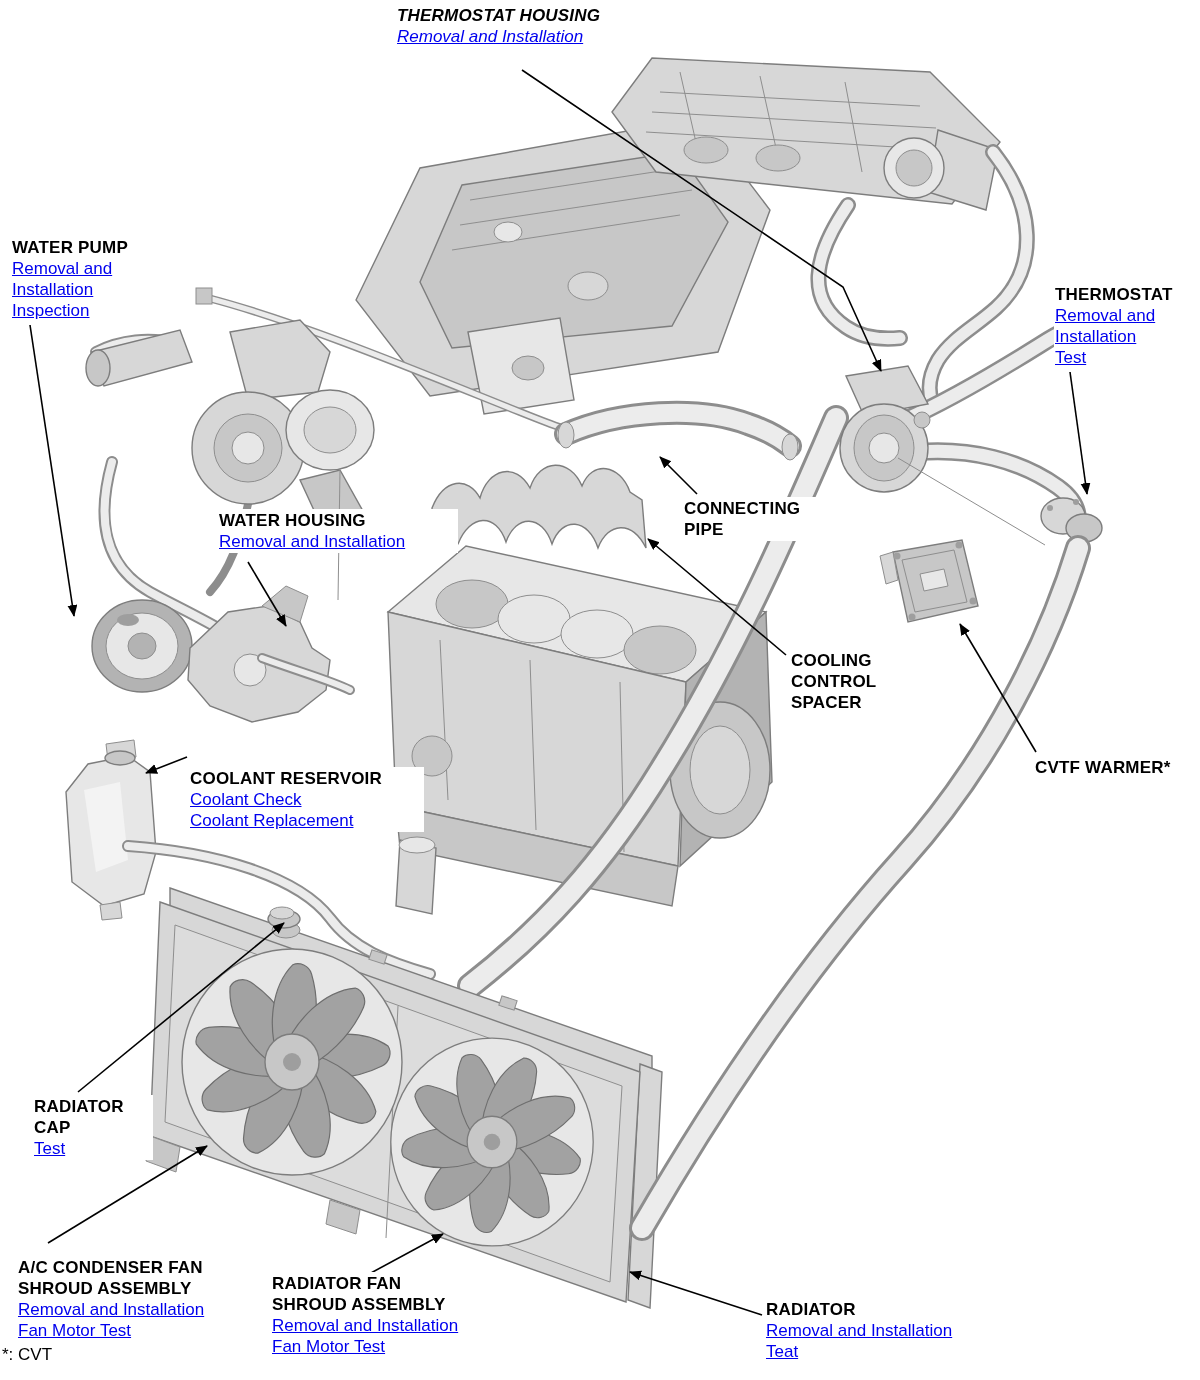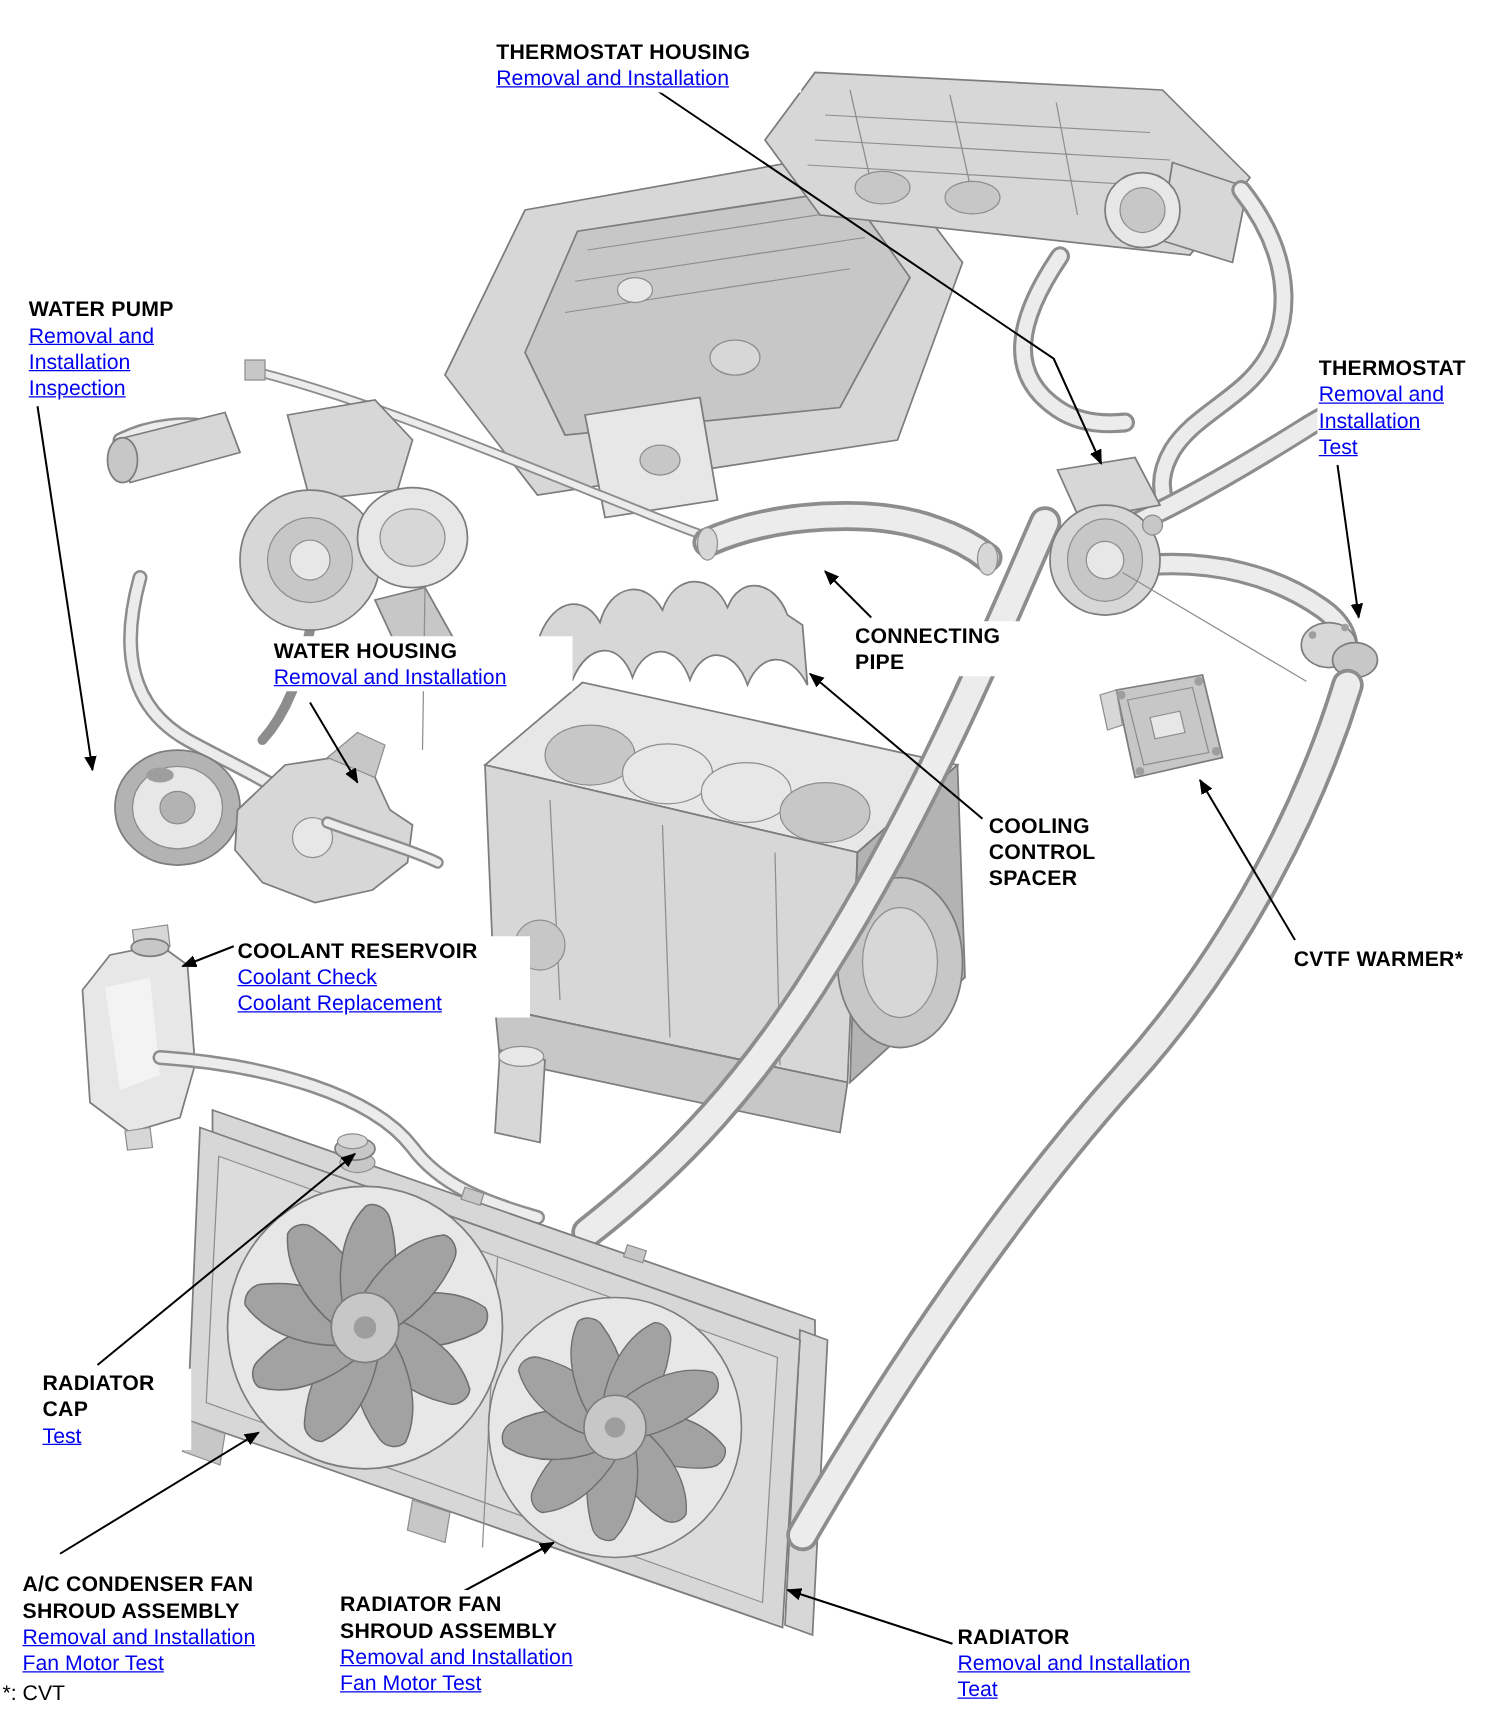--- a/index.html
+++ b/index.html
@@ -5,28 +5,28 @@
   * { margin:0; padding:0; box-sizing:border-box; }
   html,body { background:#ffffff; font-family:"Liberation Sans", sans-serif; }
   #canvas { position:relative; width:1200px; height:1380px; background:#fff; overflow:hidden; }
   #art { position:absolute; left:0; top:0; }
 
   .label { position:absolute; z-index:2; background:#ffffff; padding:1px 3px 1px 1px; }
   .lt { font-weight:bold; font-size:17px; line-height:21px; color:#000; letter-spacing:.2px; white-space:nowrap; }
   .lk { display:block; font-size:17px; line-height:21px; color:#0000EE; text-decoration:underline; cursor:pointer; }
   .footnote { position:absolute; z-index:2; font-weight:normal; font-size:17px; color:#000; }
 
-  #lb-thermostat-housing { left:396px; top:30px;  width:245px; }
-  #lb-water-pump         { left:22px;  top:236px; width:142px; }
+  #lb-thermostat-housing { left:396px; top:4px;  width:245px;font-style:italic; }
+  #lb-water-pump         { left:11px;  top:236px; width:142px; }
   #lb-thermostat         { left:1054px;top:283px; width:140px; }
   #lb-water-passage      { left:218px; top:509px; width:240px; }
   #lb-connecting-pipe    { left:683px; top:497px; width:150px; }
   #lb-cooling-control-spacer { left:790px; top:649px; width:130px; }
   #lb-cvtf-warmer        { left:1034px;top:756px; width:175px; }
-  #lb-coolant-reservoir  { left:189px; top:749px; width:235px; }
+  #lb-coolant-reservoir  { left:189px; top:767px; width:235px; }
   #lb-radiator-cap       { left:33px;  top:1095px;width:120px; }
   #lb-ac-condenser       { left:17px;  top:1244px;width:232px;margin-top:12px; }
   #lb-radiator-fan       { left:255px; top:1272px;width:232px;margin-left:16px; }
   #lb-radiator           { left:765px; top:1298px;width:232px; }
   #footnote              { left:2px;   top:1345px; }
 
   
   .o  { stroke:#7d7d7d; stroke-width:1.4; }
   .o2 { stroke:#8e8e8e; stroke-width:1; }
   .f1 { fill:#e7e7e7; } .f2 { fill:#d7d7d7; } .f3 { fill:#c7c7c7; } .f4 { fill:#b3b3b3; } .f5 { fill:#9e9e9e; }

